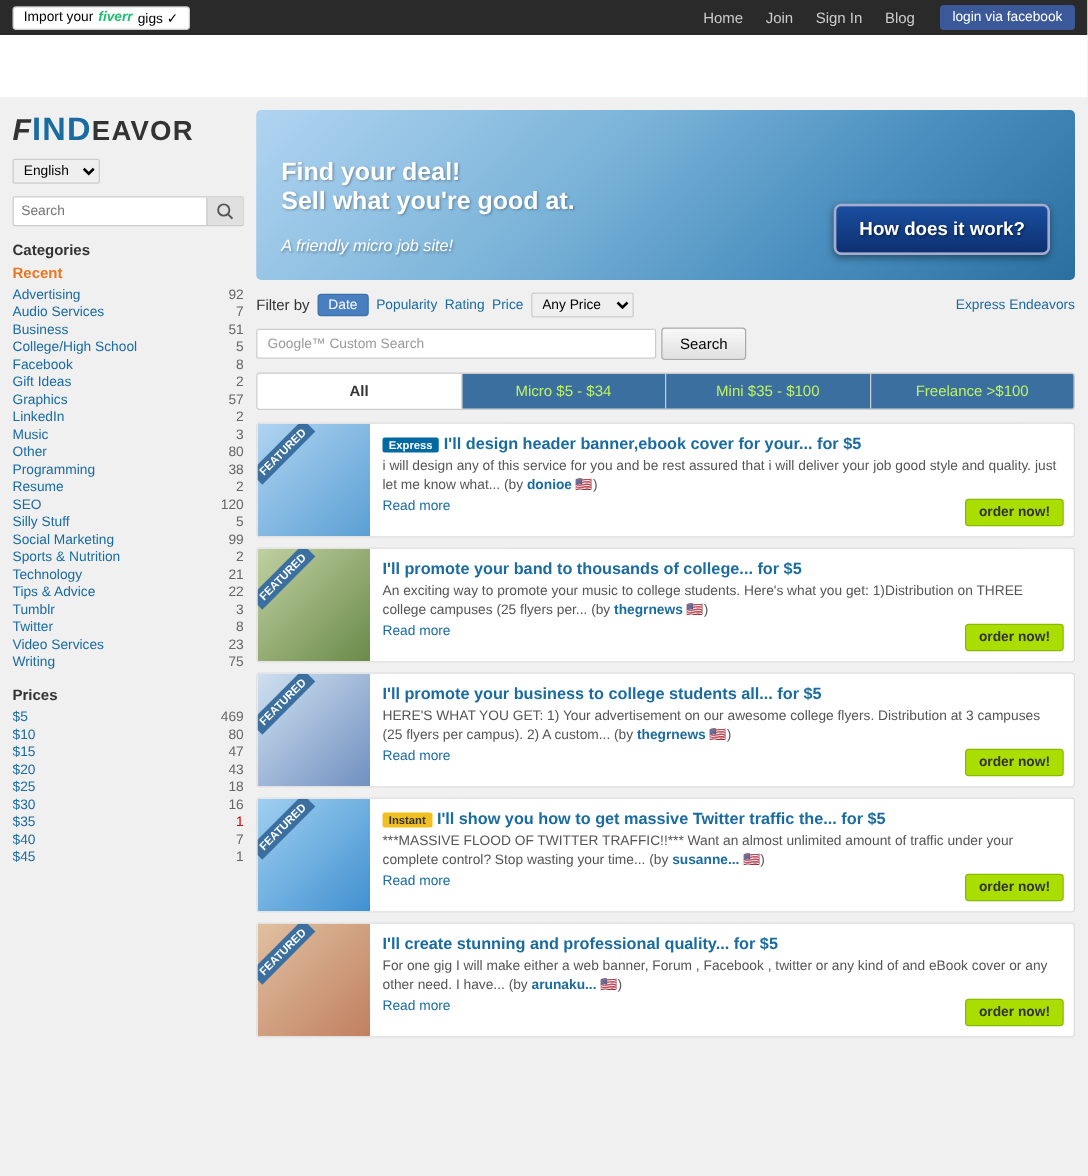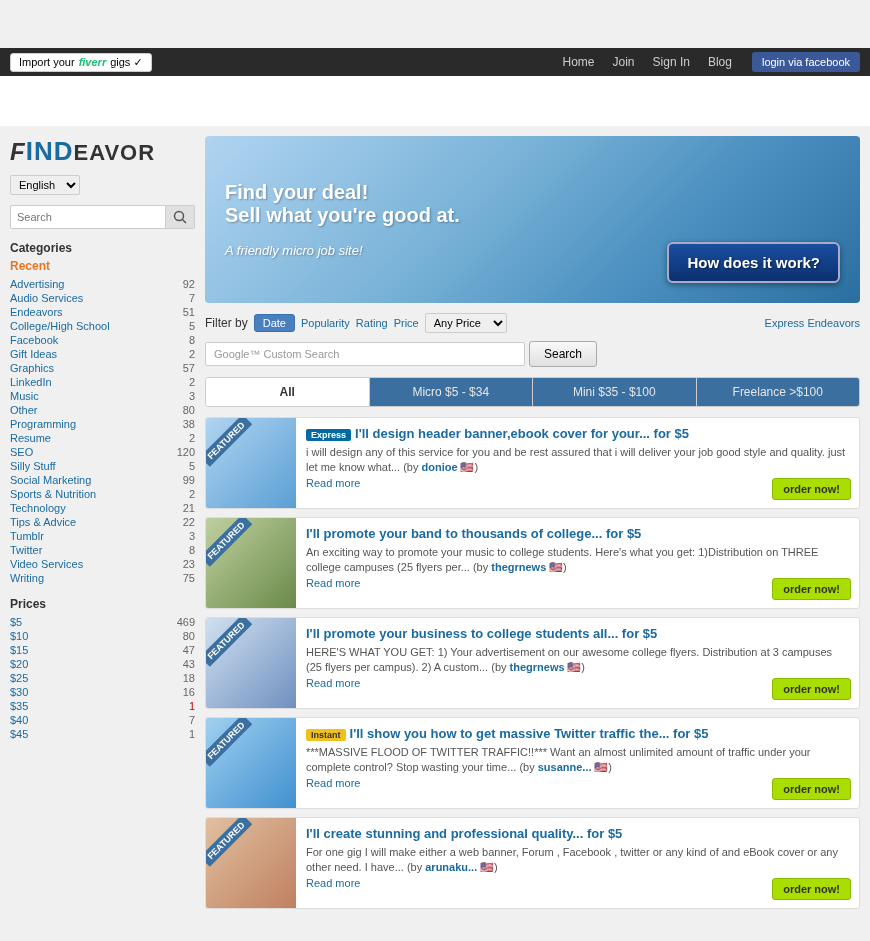--- a/index.html
+++ b/index.html
@@ -7,21 +7,20 @@
 
     
     #top-nav {
       background: #2a2a2a;
       height: 28px;
       display: flex;
       align-items: center;
       justify-content: center;
       gap: 0;
       padding: 0 10px;
-      margin-top: 48px;
     }
     #top-nav .fiverr-import {
       background: #fff;
       border: 1px solid #ccc;
       border-radius: 3px;
       padding: 2px 8px;
       font-size: 11px;
       cursor: pointer;
       margin-right: 20px;
       display: flex;
@@ -155,24 +154,24 @@
       flex: 1;
     }
 
     
     .hero-banner {
       background: linear-gradient(135deg, #b0d4f1 0%, #7ab3d8 40%, #4a8fbf 70%, #2a6fa0 100%);
       border-radius: 4px;
       padding: 20px 20px;
       margin-bottom: 10px;
       position: relative;
-      height: 167px;
+      height: 136px;
       overflow: hidden;
       display: flex;
-      align-items: center;
+      align-items: flex-end;
     }
     .hero-text h2 {
       color: #fff;
       font-size: 20px;
       font-weight: bold;
       text-shadow: 1px 1px 2px rgba(0,0,0,0.3);
     }
     .hero-text p {
       color: #fff;
       font-size: 13px;
@@ -268,21 +267,21 @@
     .tab {
       flex: 1;
       text-align: center;
       padding: 7px 4px;
       font-size: 12px;
       cursor: pointer;
       border-right: 1px solid #ccc;
     }
     .tab:last-child { border-right: none; }
     .tab.active { background: #fff; color: #333; font-weight: bold; }
-    .tab.blue { background: #3a6fa0; color: #e5e5e5; }
+    .tab.blue { background: #3a6fa0; color: #bef264; }
 
     
     .listing {
       display: flex;
       border: 1px solid #ddd;
       border-radius: 3px;
       margin-bottom: 8px;
       background: #fff;
       position: relative;
       overflow: hidden;
@@ -428,21 +427,21 @@
     <div id="categories-list">
         <div class="sidebar-item">
           <a href="#">Advertising</a>
     <span class="count">92</span>
         </div>
         <div class="sidebar-item">
           <a href="#">Audio Services</a>
     <span class="count">7</span>
         </div>
         <div class="sidebar-item">
-          <a href="#">Endeavors</a>
+          <a href="#">Business</a>
     <span class="count">51</span>
         </div>
         <div class="sidebar-item">
           <a href="#">College/High School</a>
     <span class="count">5</span>
         </div>
         <div class="sidebar-item">
           <a href="#">Facebook</a>
     <span class="count">8</span>
         </div>

